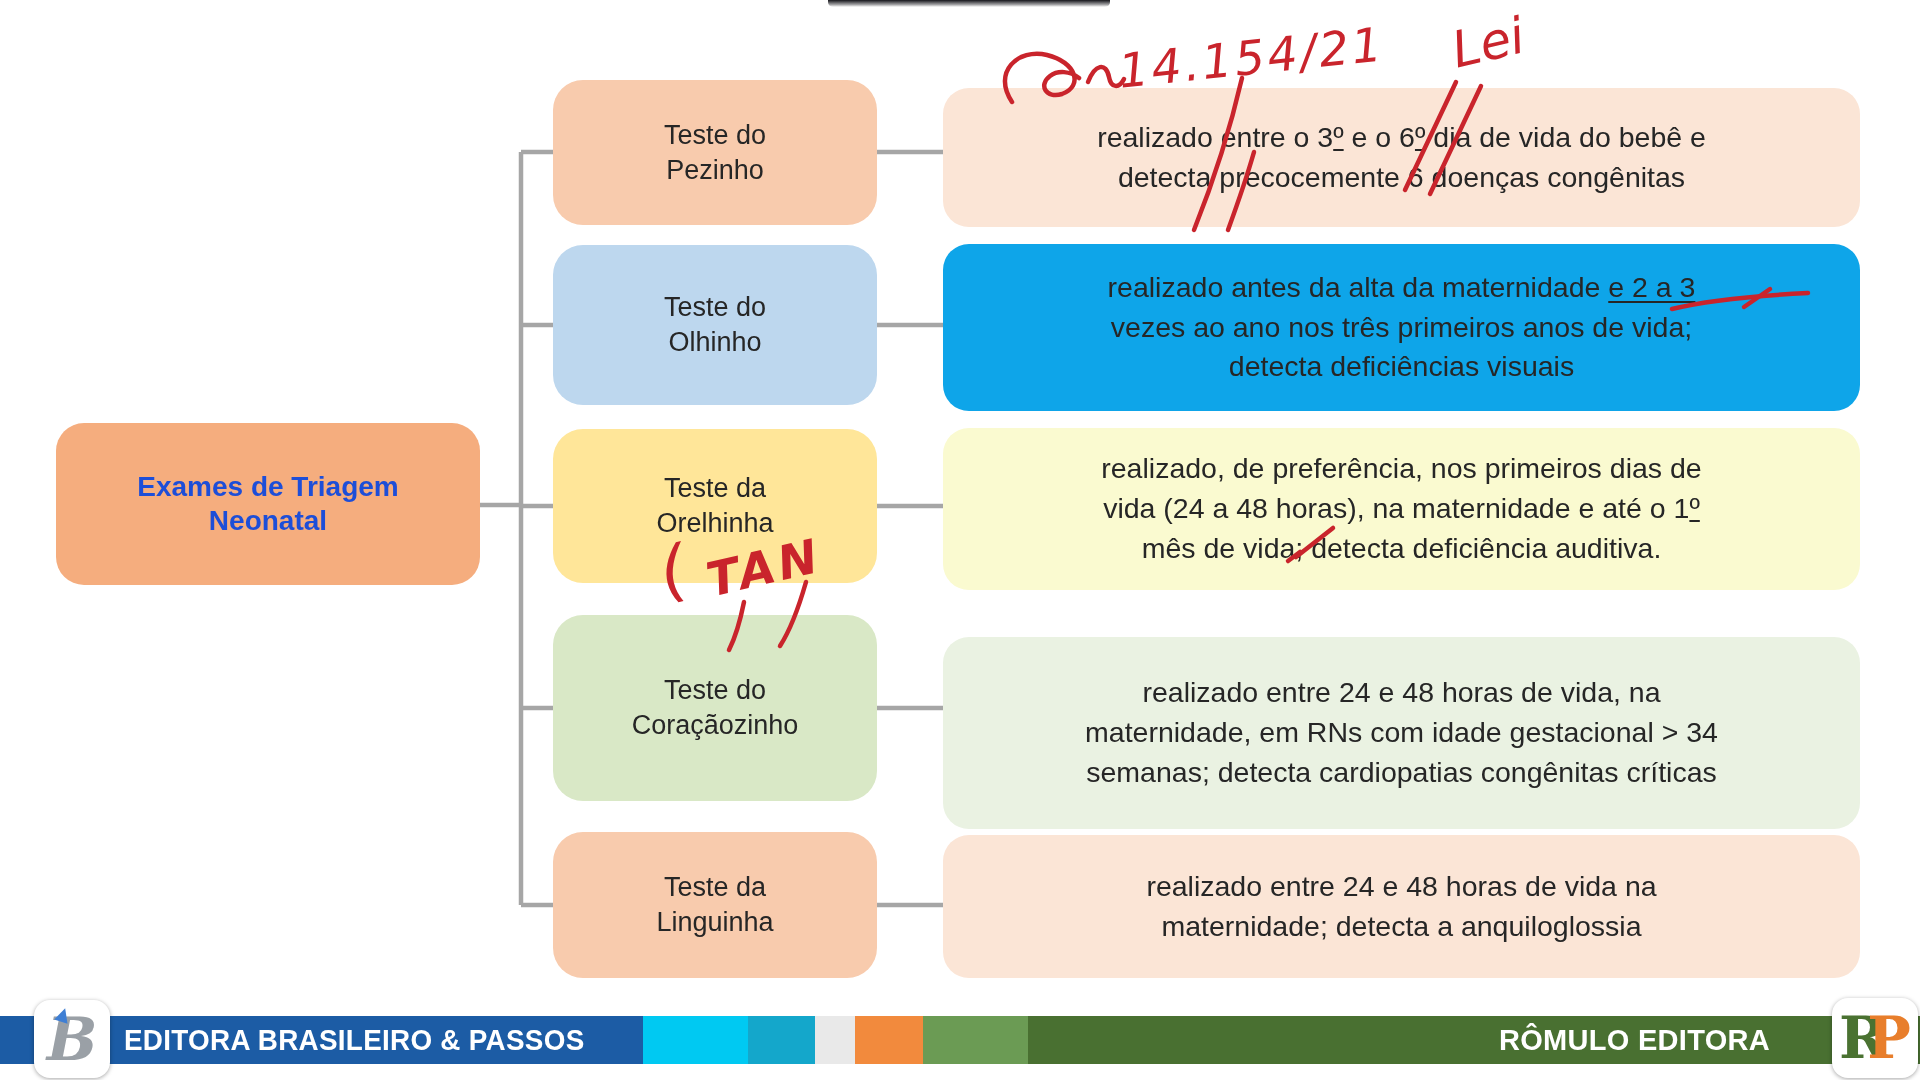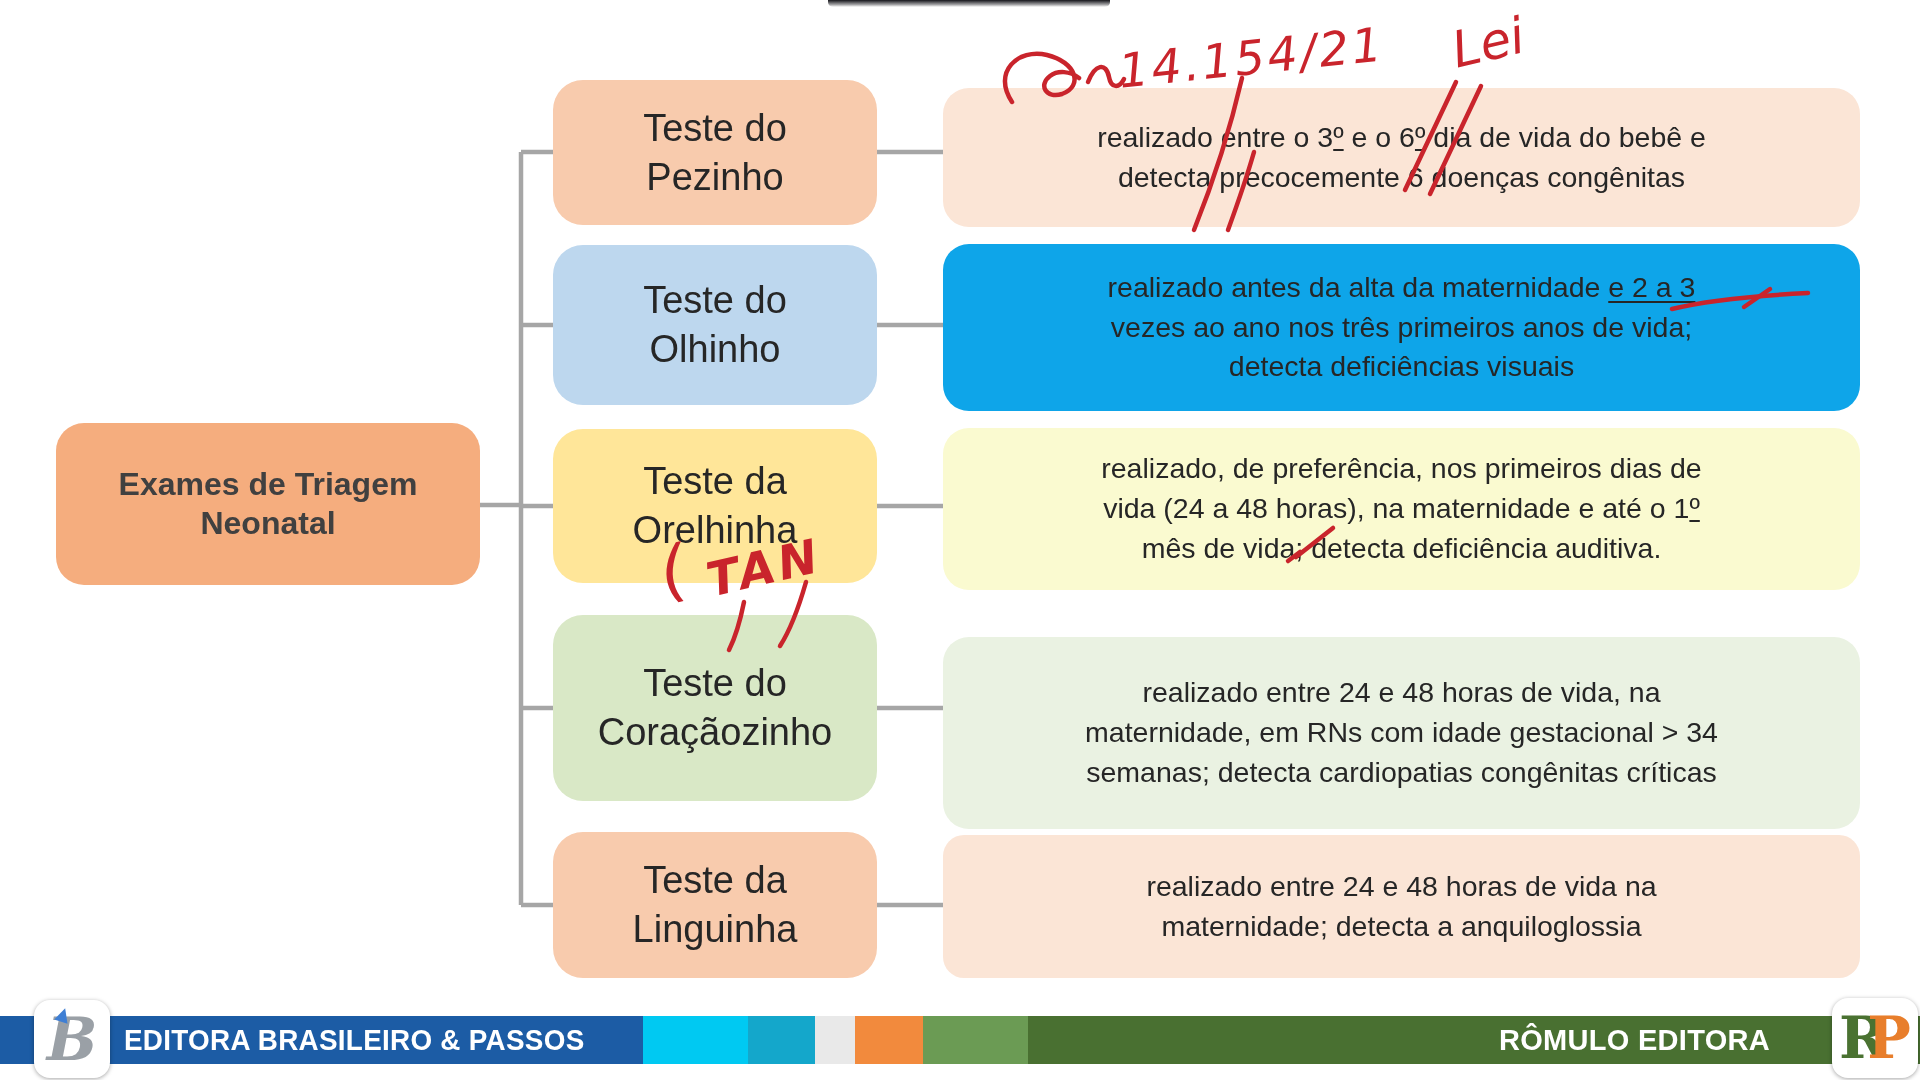--- a/index.html
+++ b/index.html
@@ -10,24 +10,24 @@
   .top-smudge{position:absolute;left:828px;top:0;width:282px;height:7px;
     background:linear-gradient(to bottom,#15151a 0%,rgba(21,21,26,.4) 65%,rgba(21,21,26,0) 100%);
     filter:blur(.6px);border-radius:0 0 5px 5px;}
 
   
   svg.lines{position:absolute;left:0;top:0;width:1920px;height:1080px;pointer-events:none;}
 
   
   .root-node{position:absolute;left:56px;top:423px;width:424px;height:162px;border-radius:28px;
     display:flex;align-items:center;justify-content:center;text-align:center;
-    font-weight:700;font-size:32px;line-height:1.22;color:#404040;white-space:pre-line;}
+    font-weight:700;font-size:28px;line-height:1.22;color:#1d4ed8;white-space:pre-line;}
   .node{position:absolute;left:553px;width:324px;border-radius:30px;
     display:flex;align-items:center;justify-content:center;text-align:center;
-    font-size:38px;line-height:1.28;color:#262626;white-space:pre-line;}
+    font-size:27px;line-height:1.28;color:#262626;white-space:pre-line;}
   .n0{top:80px;height:145px;} .n1{top:245px;height:160px;} .n2{top:429px;height:154px;}
   .n3{top:615px;height:186px;} .n4{top:832px;height:146px;}
 
   .desc{position:absolute;left:943px;width:917px;border-radius:26px;box-sizing:border-box;
     display:flex;align-items:center;justify-content:center;text-align:center;
     font-size:28.5px;line-height:1.4;color:#262626;padding:0 30px;white-space:pre-line;}
   .d0{top:88px;height:139px;} .d1{top:244px;height:167px;} .d2{top:428px;height:162px;}
   .d3{top:611px;height:192px;margin-top:26px;} .d4{top:835px;height:143px;}
 
   .ord{text-decoration:underline;text-underline-offset:2px;}
@@ -111,21 +111,21 @@
   <div class="desc d2" style="background-color: rgb(250, 250, 208);">
     <span><span>realizado, de preferência, nos primeiros dias de
 vida (24 a 48 horas), na maternidade e até o 1</span><span class="ord">º</span><span>
 mês de vida; detecta deficiência auditiva.</span></span>
   </div>
   <div class="desc d3" style="background-color: rgb(234, 242, 226);">
     <span>realizado entre 24 e 48 horas de vida, na
 maternidade, em RNs com idade gestacional &gt; 34
 semanas; detecta cardiopatias congênitas críticas</span>
   </div>
-  <div class="desc d4" style="background-color: rgb(251, 229, 214); border-radius: 21px;">
+  <div class="desc d4" style="background-color: rgb(251, 229, 214);">
     <span>realizado entre 24 e 48 horas de vida na
 maternidade; detecta a anquiloglossia</span>
   </div>
 
   <div class="hand hand-num" style="color: rgb(201, 36, 44);">14.154/21</div>
   <div class="hand hand-lei" style="color: rgb(201, 36, 44);">Lei</div>
   <div class="hand hand-paren" style="color: rgb(201, 36, 44);">(</div>
   <div class="hand hand-tan" style="color: rgb(201, 36, 44);">TAN</div>
 
   <svg class="redink" viewBox="0 0 1920 1080">

